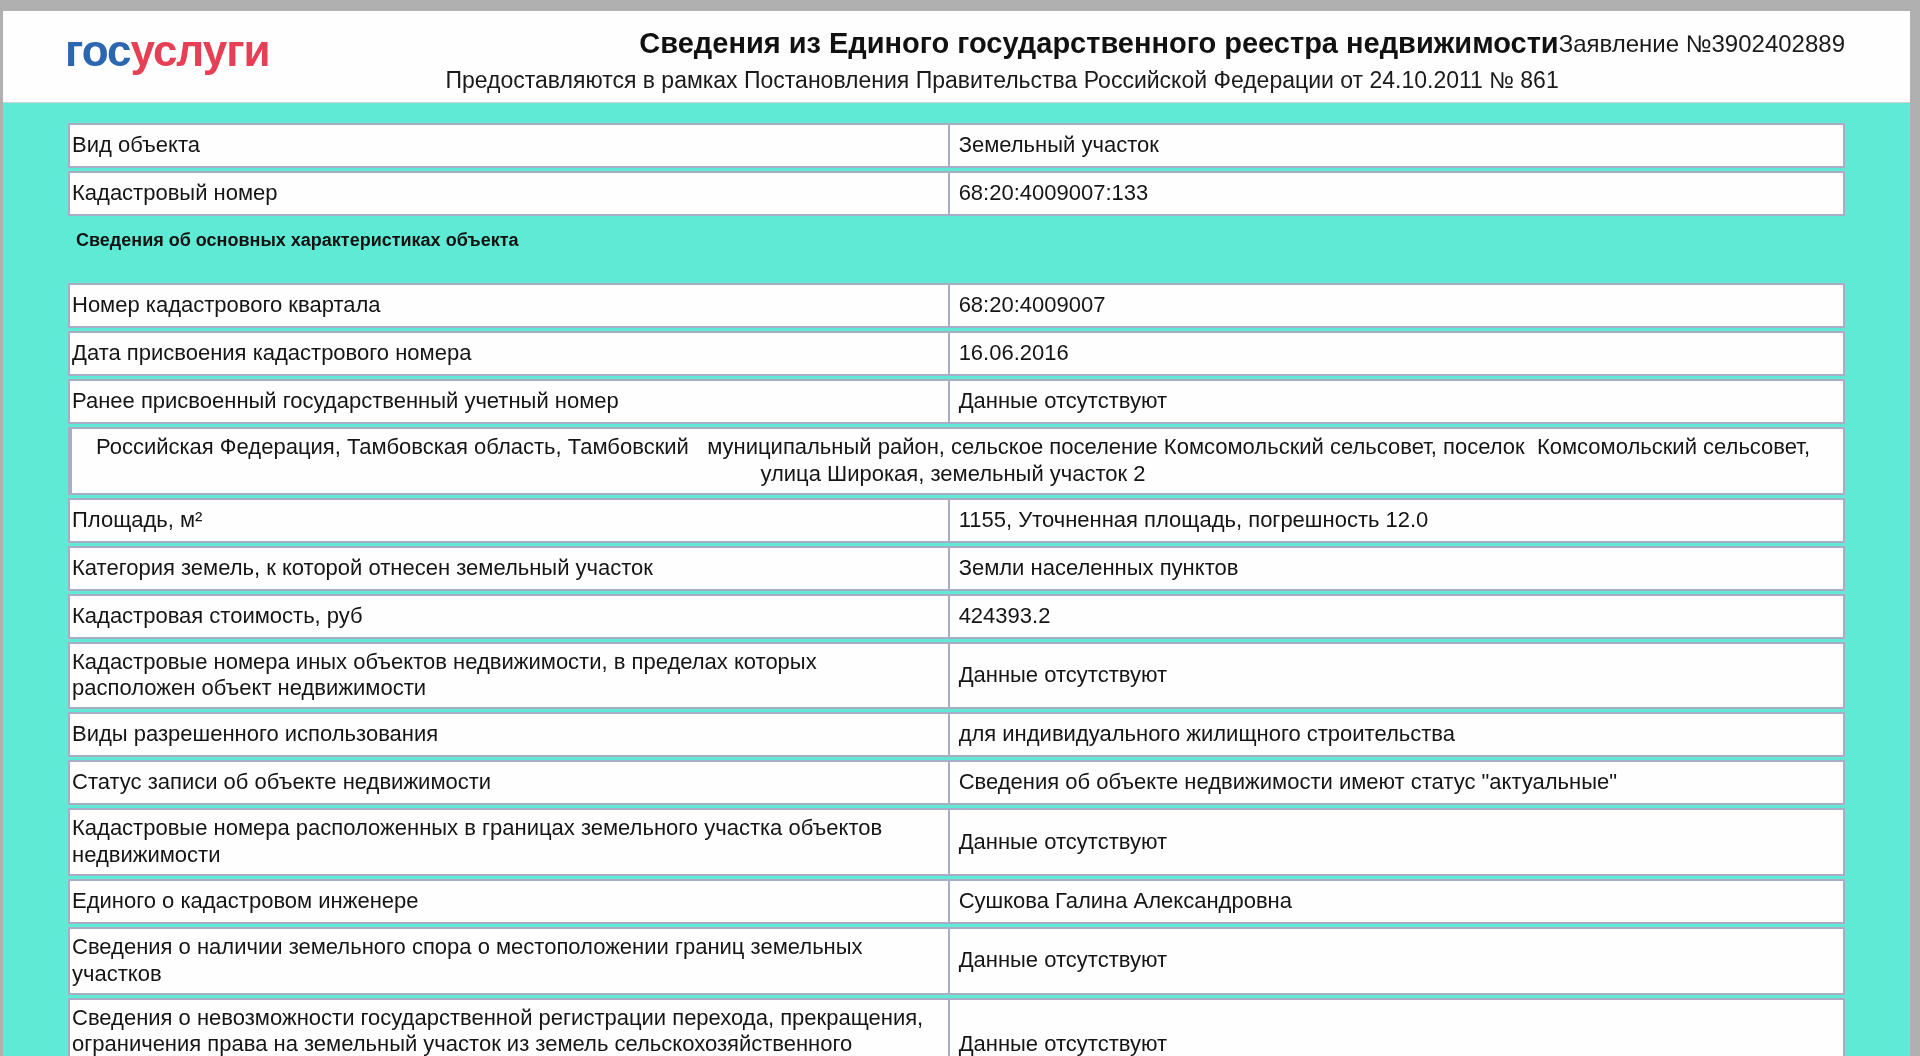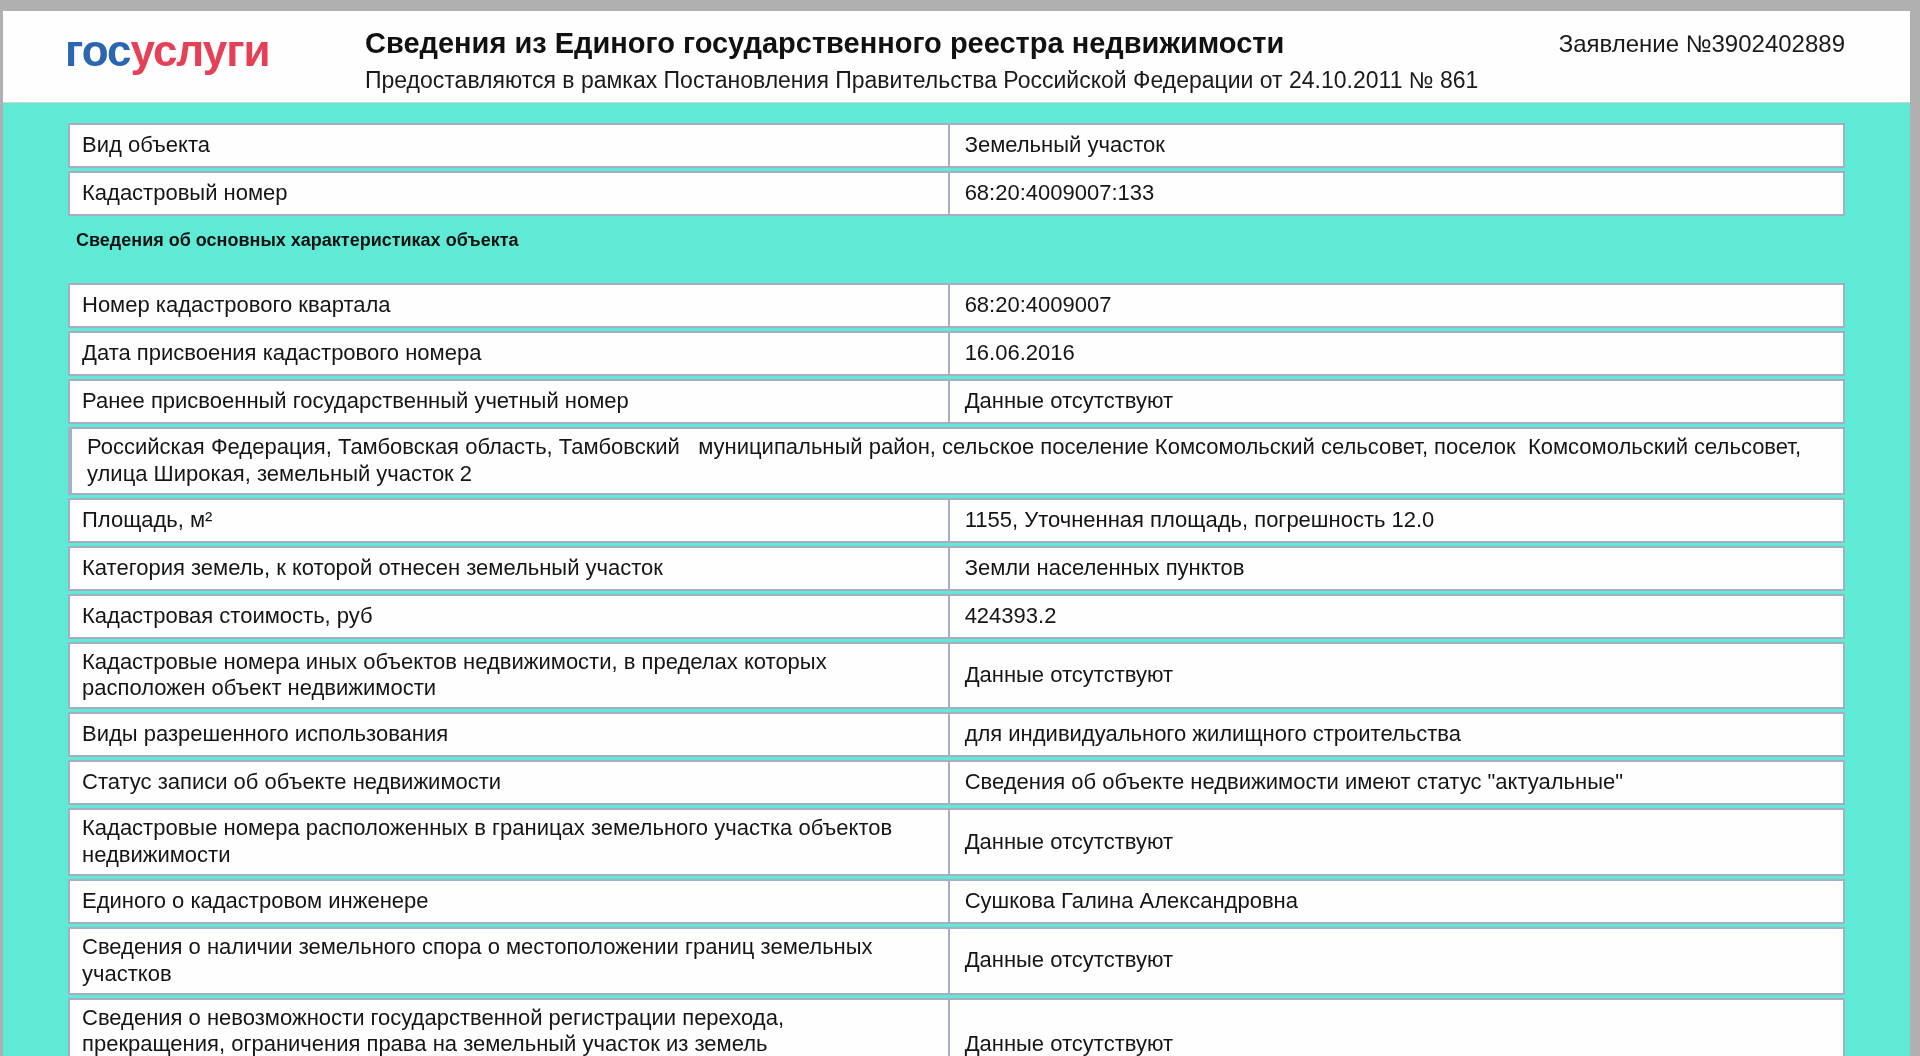--- a/index.html
+++ b/index.html
@@ -33,21 +33,21 @@
     line-height: 1;
     margin-top: 18px;
     width: 300px;
     flex: 0 0 auto;
     white-space: nowrap;
   }
   .logo .blue { color: #2b66b1; }
   .logo .red  { color: #e64056; }
   .header-center {
     flex: 1 1 auto;
-    text-align: left;
+    text-align: right;
     margin-top: 16px;
     min-width: 0;
   }
   .doc-title {
     font-size: 29px;
     font-weight: bold;
     line-height: 1.15;
     color: #111;
     white-space: nowrap;
   }
@@ -77,27 +77,28 @@
   }
   .cell {
     font-size: 22px;
     line-height: 1.22;
     display: flex;
     align-items: center;
   }
   .cell-label {
     width: 49.5%;
     flex: 0 0 49.5%;
-    padding: 5px 24px 5px 12px;
+    padding: 5px 24px 5px 2px;
   }
   .cell-value {
     flex: 1 1 auto;
     border-left: 2px solid #a6adc4;
-    padding: 5px 18px 5px 15px;
+    padding: 5px 18px 5px 9px;
     white-space: pre-wrap;
+    text-align: center;
   }
   .section-title {
     font-size: 18px;
     font-weight: bold;
     color: #111;
     margin: 14px 0 32px 8px;
   }
 </style>
 </head>
 <body>

